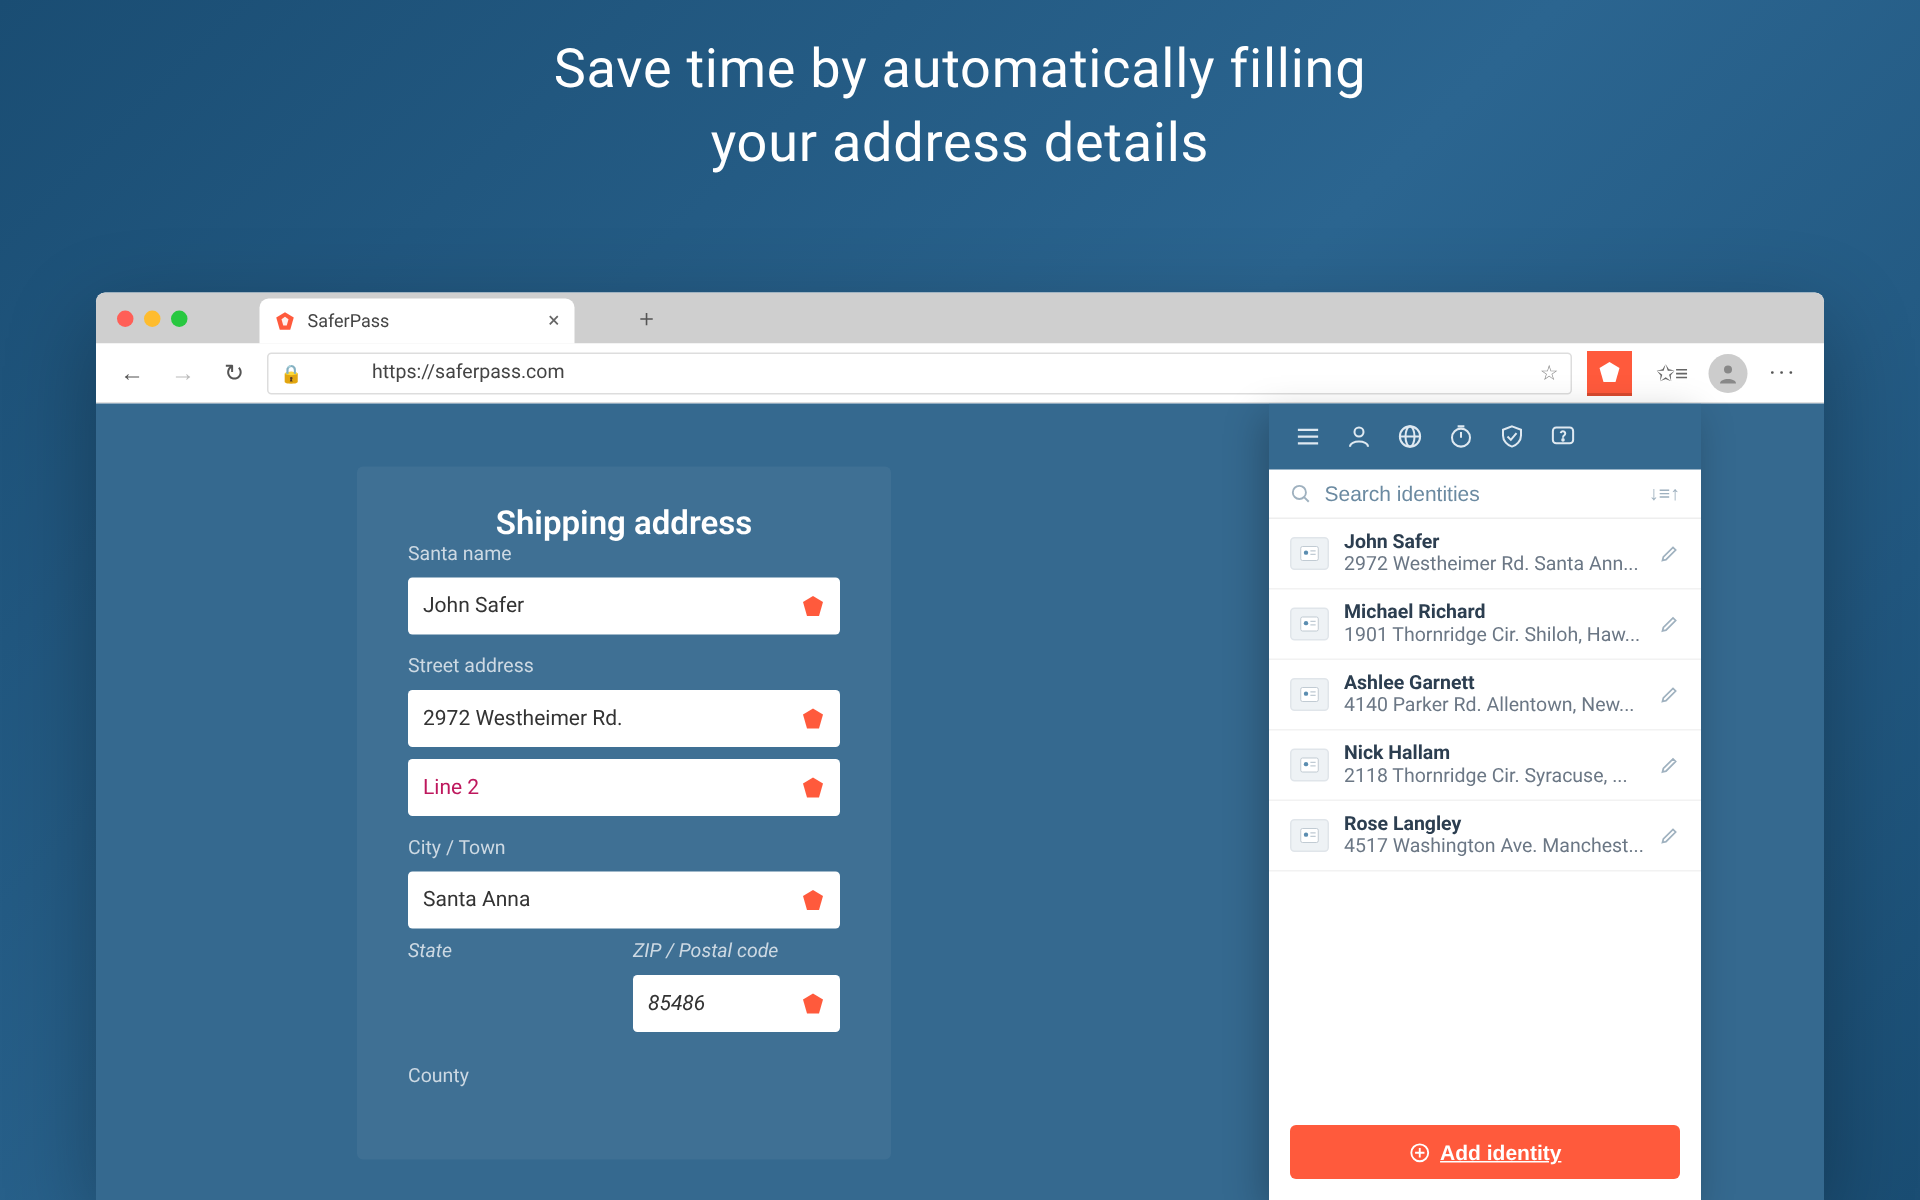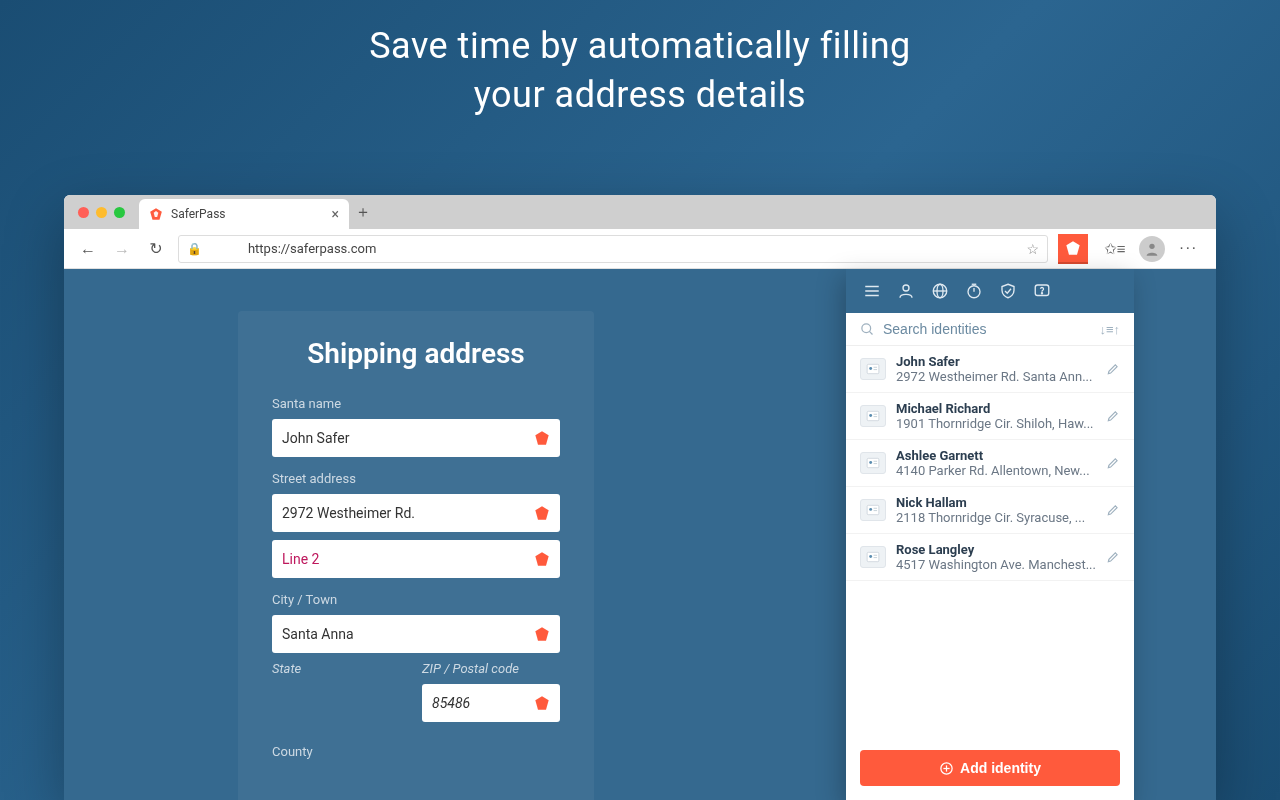--- a/index.html
+++ b/index.html
@@ -30,20 +30,21 @@
     border-radius: 6px 6px 0 0;
     box-shadow: 0 20px 60px rgba(0,0,0,0.3);
     overflow: hidden;
   }
   .tabbar {
     height: 34px;
     background: #cfcfcf;
     display: flex;
     align-items: center;
     padding: 0 8px;
+    gap: 34px;
   }
   .traffic { display: flex; gap: 7px; margin-right: 14px; margin-left: 6px;}
   .dot { width: 11px; height: 11px; border-radius: 50%; }
   .dot.r { background: #ff5f57; }
   .dot.y { background: #febc2e; }
   .dot.g { background: #28c840; }
   .tab {
     background: #fff;
     height: 30px;
     margin-top: 4px;
@@ -104,21 +105,21 @@
     position:absolute;
     top: 42px;
     left: 174px;
     width: 356px;
     background: rgba(255,255,255,0.05);
     border-radius: 4px;
     padding: 26px 34px 40px;
     color: #dfe9f1;
   }
   .form-card h2 {
-    color:#fff; text-align:center; font-size:28px; font-weight:600; margin-bottom:26px;
+    color:#fff; text-align:center; font-size:22px; font-weight:600; 
   }
   .field-label { font-size:13px; color:#cdd9e3; margin-bottom:8px; margin-top:14px;}
   .field-label:first-of-type { margin-top:0;}
   .field-input {
     background:#fff;
     border-radius:3px;
     height:38px;
     display:flex;
     align-items:center;
     padding: 0 10px;
@@ -176,21 +177,21 @@
     border:1px solid #e0e5ea;
   }
   .id-text { flex:1; min-width:0;}
   .id-name { font-size:13px; font-weight:700; color:#2c3e50;}
   .id-addr { font-size:13px; color:#6b7785; white-space:nowrap; overflow:hidden; text-overflow:ellipsis;}
   .id-edit { color:#9fb1bf; cursor:pointer;}
   .popup-footer { padding: 10px 14px 14px; }
   .add-btn {
     background:#ff5a3c; color:#fff; border:none; border-radius:4px;
     height:36px; width:100%; font-size:14px; font-weight:600; cursor:pointer;
-    display:flex; align-items:center; justify-content:center; gap:6px;
+    display:flex; align-items:center; justify-content:center; gap:6px;text-decoration:underline;
   }
   svg { display:block;}
 </style>
 </head>
 <body>
 
 <div class="hero-text">
   <div>Save time by automatically filling</div>
   <div>your address details</div>
 </div>

